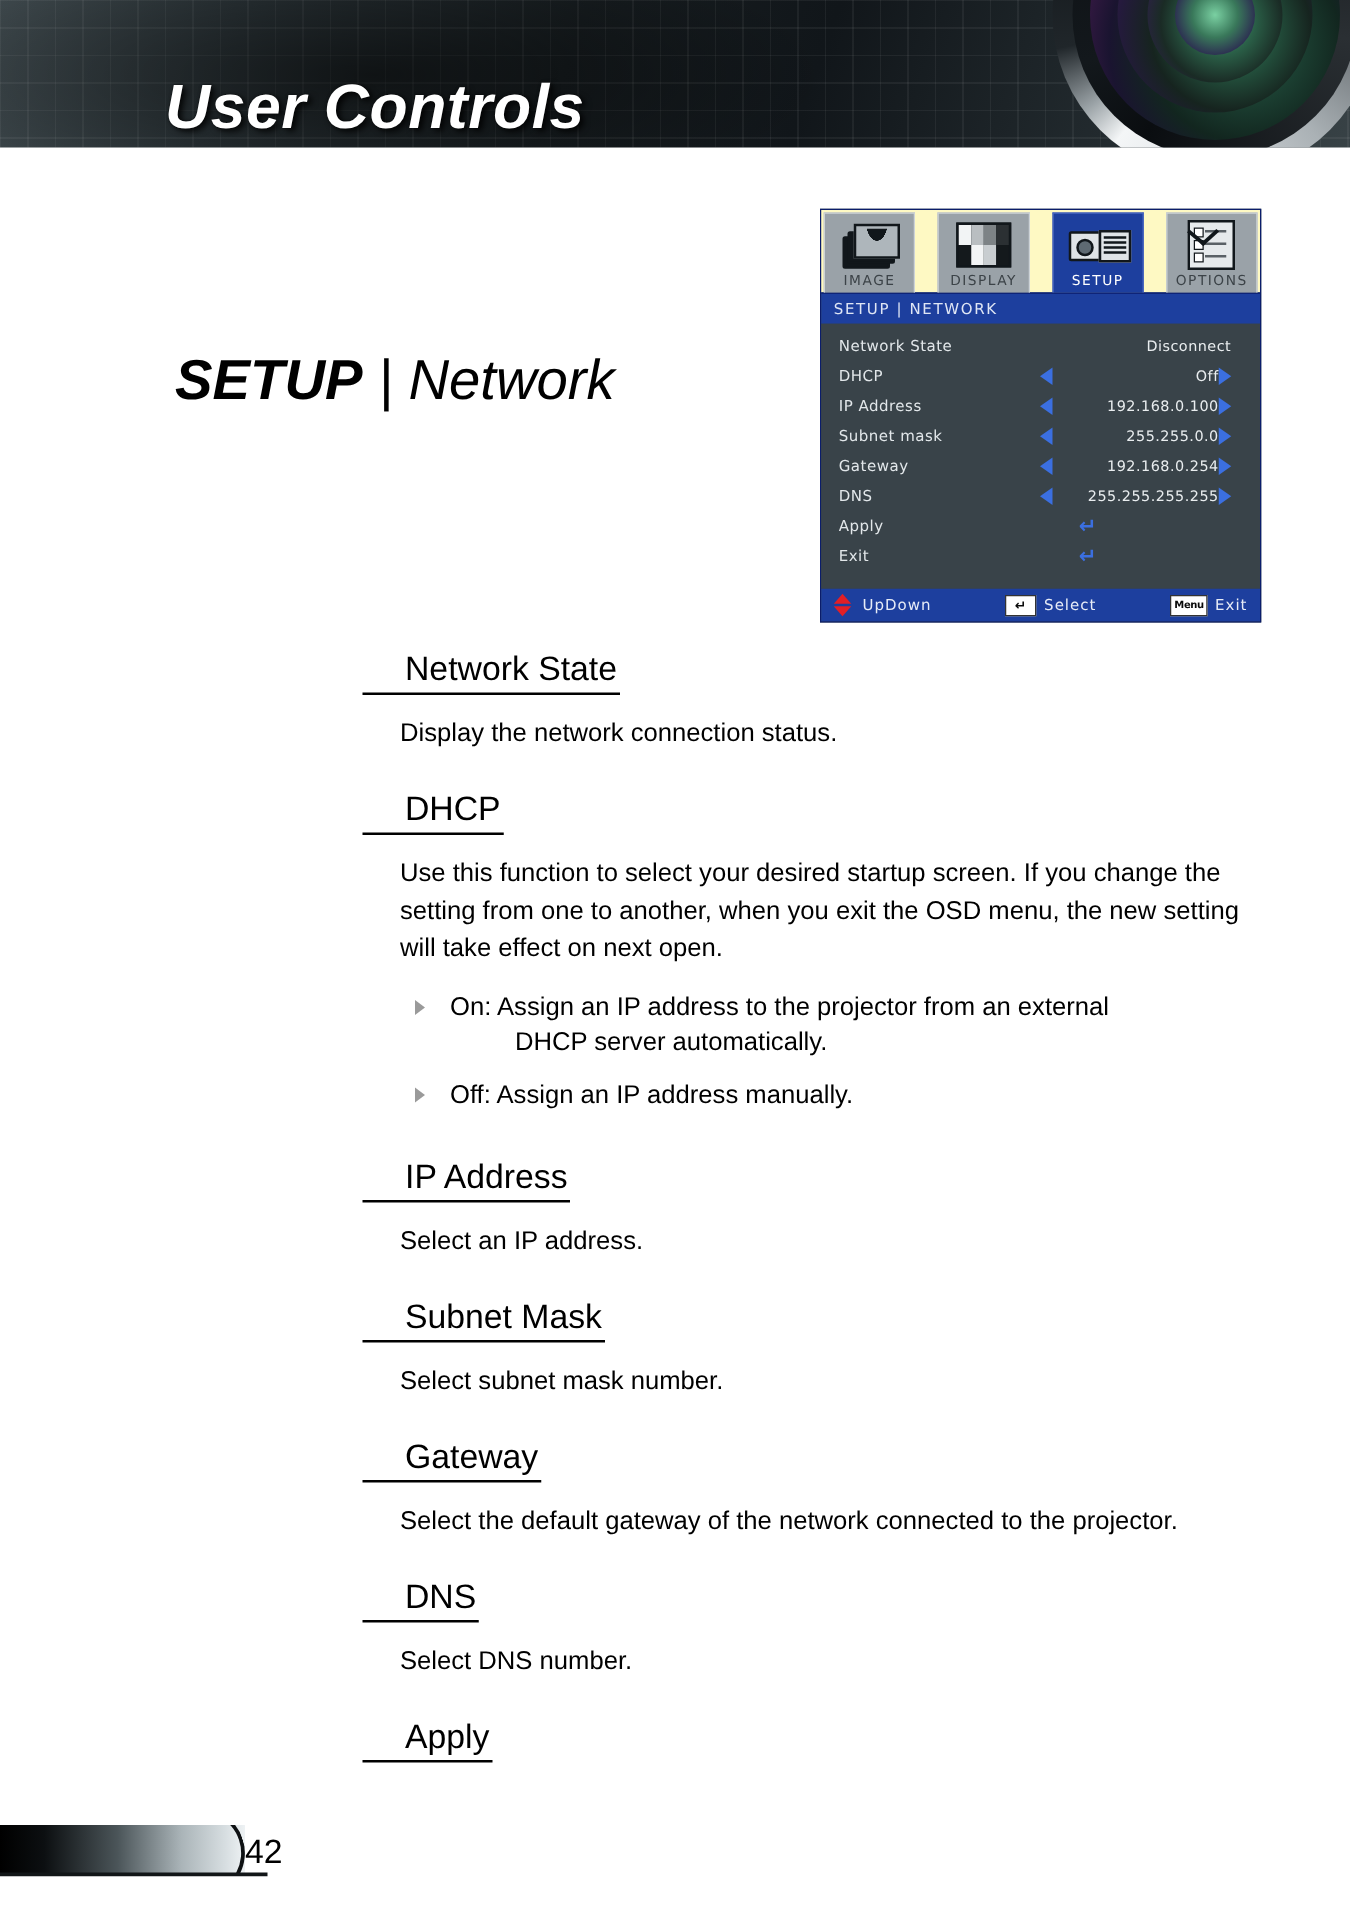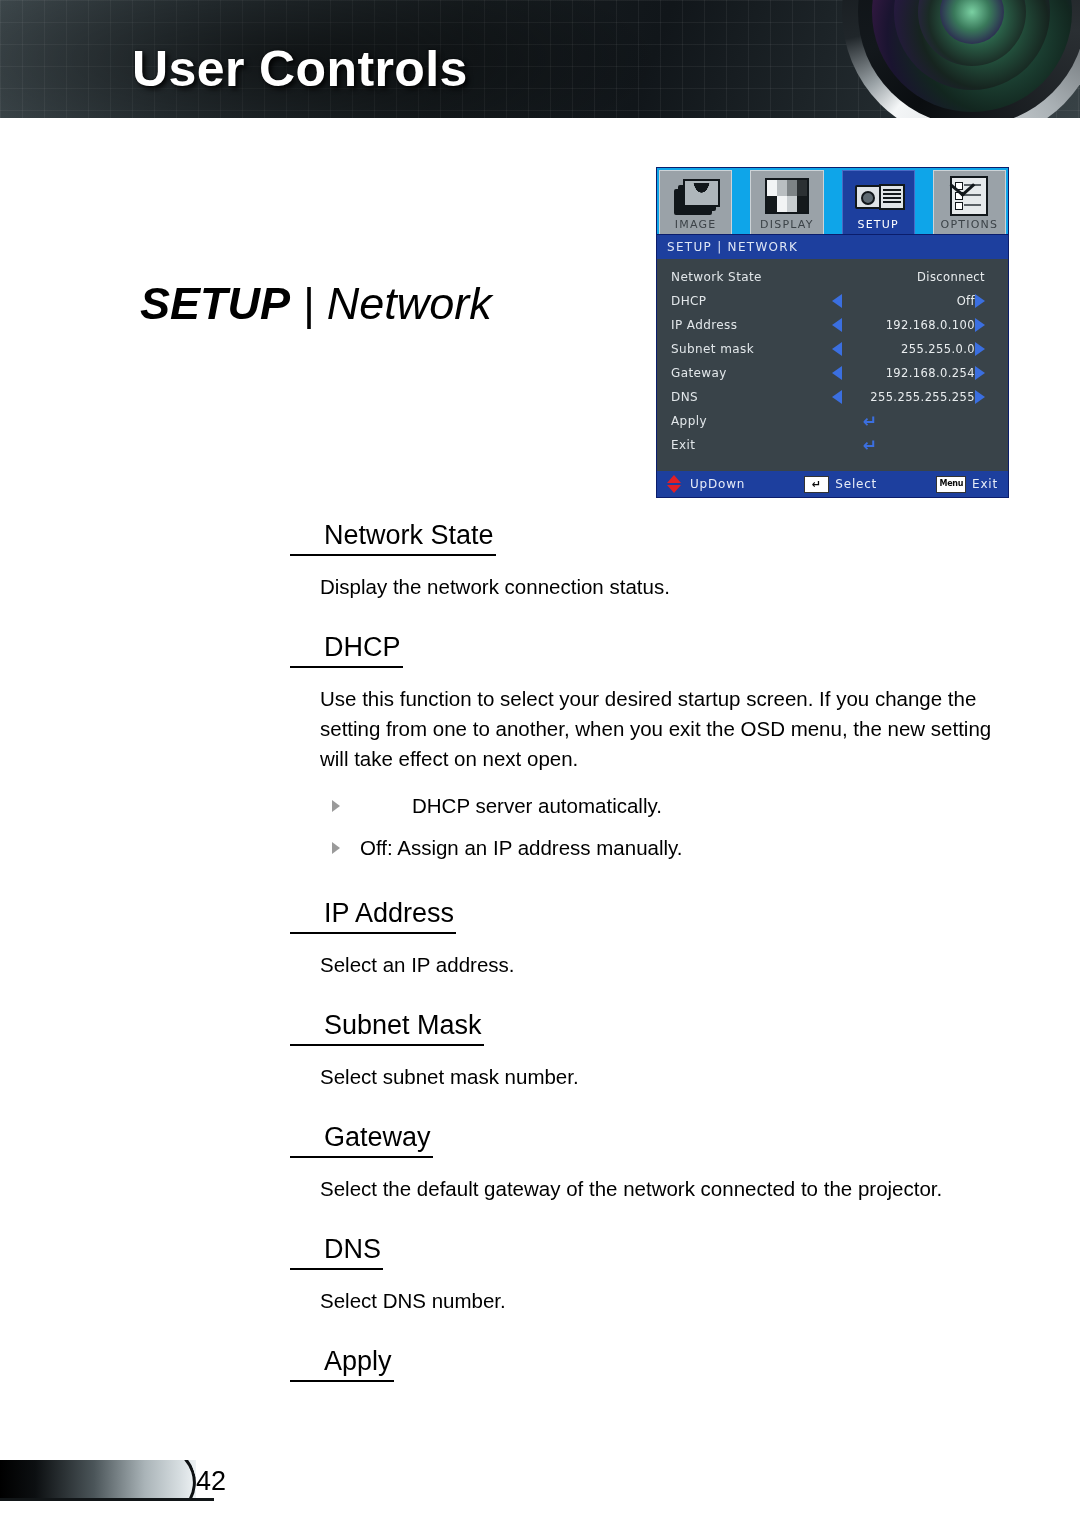--- a/index.html
+++ b/index.html
@@ -15,22 +15,22 @@
     background:
       repeating-linear-gradient(to right, rgba(255,255,255,.055) 0 1px, transparent 1px 22px),
       repeating-linear-gradient(to bottom, rgba(255,255,255,.055) 0 1px, transparent 1px 22px),
       linear-gradient(110deg,#3d474b 0%,#2b3438 18%,#171d20 42%,#11161a 60%,#222a2e 82%,#384246 100%);
   }
   .banner:after{
     content:"";position:absolute;left:0;top:0;width:1080px;height:118px;
     background:radial-gradient(ellipse 520px 150px at 300px 60px, rgba(0,0,0,.55), rgba(0,0,0,0) 70%);
   }
   .banner-title{
-    position:absolute;left:132px;top:40px;z-index:4;
-    font-size:50px;font-weight:bold;color:#ffffff;
+    position:absolute;left:132px;top:56px;z-index:4;
+    font-size:50px;font-weight:bold;font-style:italic;color:#ffffff;
     letter-spacing:.4px;
     text-shadow:3px 3px 5px rgba(0,0,0,.85), 0 0 2px rgba(0,0,0,.6);
   }
   
   .lens{position:absolute;right:-22px;top:-118px;width:260px;height:260px;z-index:3;}
   .lens-ring{position:absolute;border-radius:50%;}
   .l1{left:0;top:0;width:260px;height:260px;
       background:conic-gradient(from 200deg,#e9ecee 0deg,#f4f6f7 18deg,#9aa2a6 34deg,#20262a 58deg,#0c1013 120deg,#151a1e 210deg,#aab1b5 300deg,#e9ecee 360deg);}
   .l2{left:16px;top:16px;width:228px;height:228px;
       background:conic-gradient(from 210deg,#0a0d10 0deg,#13181c 40deg,#0a0d10 150deg,#2a2f33 250deg,#0a0d10 360deg);}
@@ -50,21 +50,21 @@
   }
   .page-title .strong{font-weight:bold;}
   .page-title .light{font-weight:normal;}
 
   
   .osd{
     position:absolute;left:656px;top:167px;width:351px;
     background:#394349;border:1px solid #0b1d6b;
     font-family:"DejaVu Sans", sans-serif;
   }
-  .osd-tabs{display:flex;background:#0ea5e9;padding:2px 2px 0 2px;gap:18px;}
+  .osd-tabs{display:flex;background:#fef9c3;padding:2px 2px 0 2px;gap:18px;}
   .tab{
     flex:1;background:#9aa2a8;border:1px solid #cdd3d7;
     border-bottom:none;padding:5px 0 3px 0;text-align:center;
   }
   .tab.active{background:#1d3f9e;border-color:#4a69c4;}
   .tab-icon{height:40px;display:flex;align-items:center;justify-content:center;}
   .tab-label{
     font-size:11px;color:#3c4348;letter-spacing:1.2px;margin-top:2px;
   }
   .tab.active .tab-label{color:#ffffff;}
@@ -364,20 +364,21 @@
     <div class="para">Display the network connection status.</div>
   </div>
   <div class="gap-m"></div>
 
   <div class="sec">
     <div class="head-wrap"><div class="head">DHCP</div></div>
     <div class="para tight">Use this function to select your desired startup screen. If you change the setting from one to another, when you exit the OSD menu, the new setting will take effect on next open.</div>
     <ul class="bul">
       <li>
         <span class="tri"></span>
+        <span>On: Assign an IP address to the projector from an external</span>
         <span class="ind">DHCP server automatically.</span>
       </li>
       <li>
         <span class="tri"></span>
         <span>Off: Assign an IP address manually.</span>
       </li>
     </ul>
   </div>
   <div class="gap-s"></div>
 

